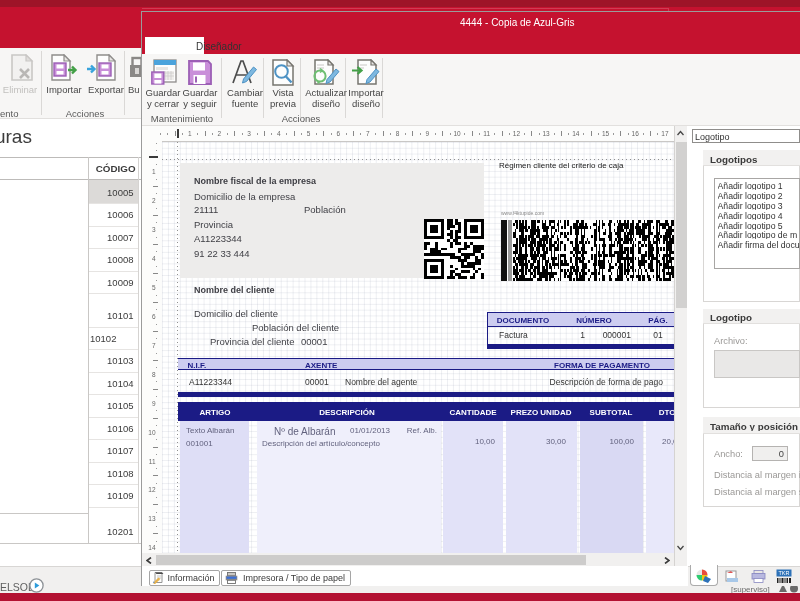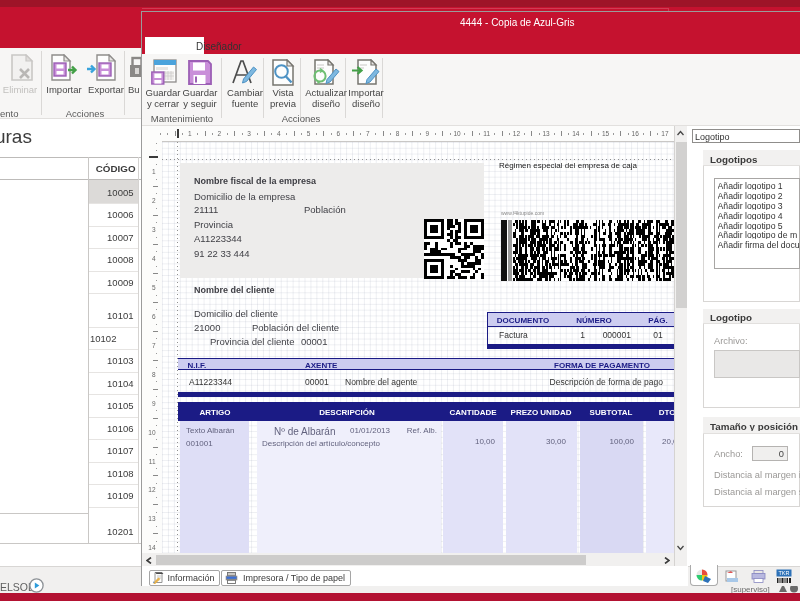--- a/index.html
+++ b/index.html
@@ -445,21 +445,21 @@
         <rect x="8" y="20" width="1" height="1" fill="#000"></rect>
         <rect x="9" y="20" width="1" height="1" fill="#000"></rect>
         <rect x="10" y="20" width="1" height="1" fill="#000"></rect>
         <rect x="12" y="20" width="1" height="1" fill="#000"></rect>
         <rect x="13" y="20" width="1" height="1" fill="#000"></rect>
         <rect x="14" y="20" width="1" height="1" fill="#000"></rect>
         <rect x="16" y="20" width="1" height="1" fill="#000"></rect>
         <rect x="17" y="20" width="1" height="1" fill="#000"></rect>
         <rect x="20" y="20" width="1" height="1" fill="#000"></rect>
       </svg>
-<div style="left:337px;top:19px;width:180px;height:10px;color:#1A1A1A;font-size:8px;"><span class="t">Régimen especial del empresa de caja</span></div>
+<div style="left:337px;top:19px;width:180px;height:10px;color:#1A1A1A;font-size:8px;"><span class="t">Régimen cliente del criterio de caja</span></div>
 <div style="left:339px;top:68px;width:60px;height:6px;color:#888;font-size:5px;"><span class="t">www.f4ktupide.com</span></div>
 <svg style="position:absolute;left:339px;top:78px" width="173" height="61" viewBox="0 0 173 61" shape-rendering="crispEdges">
         <rect width="173" height="61" fill="#fff"></rect>
         <rect x="0" y="0" width="5.5" height="61" fill="#111"></rect>
         <rect x="6.5" y="0" width="4" height="61" fill="#9a9a9a"></rect>
         <rect x="13.5" y="0.0" width="3.0" height="3.05" fill="#000"></rect>
         <rect x="18.0" y="0.0" width="1.5" height="3.05" fill="#000"></rect>
         <rect x="21.0" y="0.0" width="1.5" height="3.05" fill="#000"></rect>
         <rect x="24.0" y="0.0" width="1.5" height="3.05" fill="#000"></rect>
         <rect x="30.0" y="0.0" width="4.5" height="3.05" fill="#000"></rect>
@@ -980,21 +980,20 @@
         <rect x="162.0" y="57.95" width="7.5" height="3.05" fill="#000"></rect>
         <rect x="58" y="0" width="1.2" height="61" fill="#fff"></rect>
         <rect x="96" y="0" width="1.2" height="61" fill="#fff"></rect>
         <rect x="133" y="0" width="1.2" height="61" fill="#fff"></rect>
         <rect x="75" y="0" width="1.5" height="61" fill="#000"></rect>
         <rect x="118" y="0" width="1.5" height="61" fill="#000"></rect>
         <rect x="155" y="0" width="1.5" height="61" fill="#000"></rect>
       </svg>
 <div style="left:32px;top:143px;width:250px;height:11px;color:#3E3E44;font-size:9px;font-weight:bold;"><span class="t">Nombre del cliente</span></div>
 <div style="left:32px;top:165.5px;width:250px;height:11px;color:#3E3E44;font-size:9.5px;"><span class="t">Domicilio del cliente</span></div>
-<div style="left:32px;top:179.5px;width:250px;height:11px;color:#3E3E44;font-size:9.5px;"><span class="t">21000</span></div>
 <div style="left:32px;top:193.5px;width:250px;height:11px;color:#3E3E44;font-size:9.5px;padding-left:16px;"><span class="t">Provincia del cliente</span></div>
 <div style="left:90px;top:179.5px;width:110px;height:11px;color:#3E3E44;font-size:9.5px;"><span class="t">Población del cliente</span></div>
 <div style="left:139px;top:193.5px;width:40px;height:11px;color:#3E3E44;font-size:9.5px;"><span class="t">00001</span></div>
 <div style="left:325px;top:170px;width:187px;height:15px;background:#CDCDF0;border-top:1.3px solid #1B1B85;border-bottom:1.3px solid #1B1B85;"></div>
 <div style="left:325px;top:170px;width:1px;height:31.5px;background:#1B1B85;"></div>
 <div style="left:321.0px;top:174px;width:80px;height:9px;color:#1B1B85;font-size:8px;font-weight:bold;text-align:center;"><span class="t">DOCUMENTO</span></div>
 <div style="left:402.0px;top:174px;width:60px;height:9px;color:#1B1B85;font-size:8px;font-weight:bold;text-align:center;"><span class="t">NÚMERO</span></div>
 <div style="left:479.0px;top:174px;width:34px;height:9px;color:#1B1B85;font-size:8px;font-weight:bold;text-align:center;"><span class="t">PÁG.</span></div>
 <div style="left:337px;top:188px;width:60px;height:9px;color:#333;font-size:8.5px;"><span class="t">Factura</span></div>
 <div style="left:398px;top:188px;width:25px;height:9px;color:#333;font-size:8.5px;text-align:right;"><span class="t">1</span></div>

